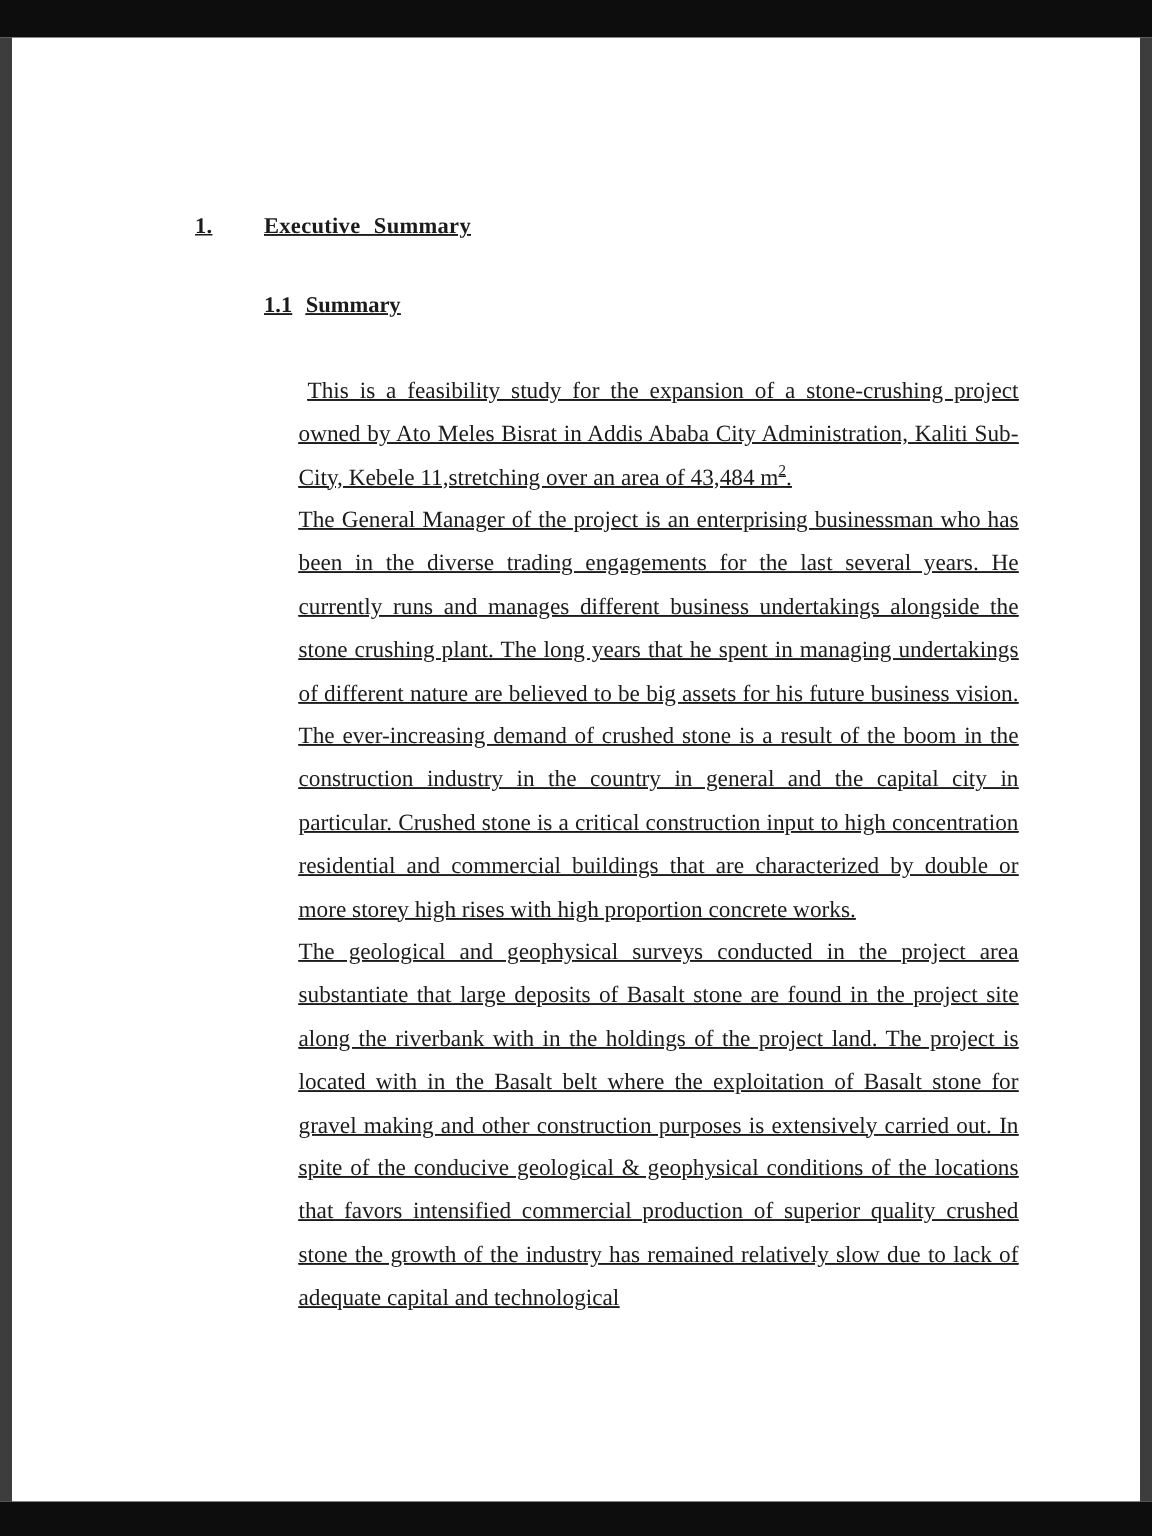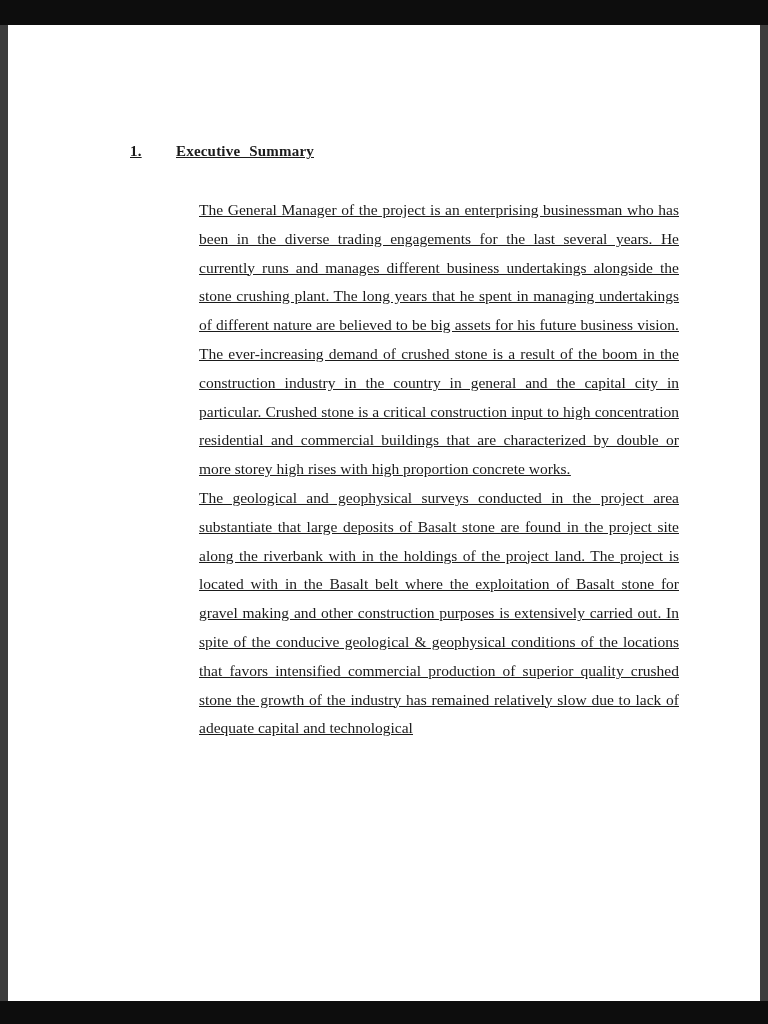--- a/index.html
+++ b/index.html
@@ -99,22 +99,26 @@
   <div class="bar-top"></div>
   <div class="strip-left"></div>
   <div class="strip-right"></div>
 
   <div class="page-content">
 
     <div class="h1row">
       <span class="hnum">1.</span><span class="htitle">Executive Summary</span>
     </div>
 
+    <div class="h2row">
+      <span class="h2num">1.1</span><span class="h2title">Summary</span>
+    </div>
 
     <div class="body-block">
+      <p class="para first-para"><span>This is a feasibility study for the expansion of a stone-crushing project owned by Ato Meles Bisrat in Addis Ababa City Administration, Kaliti Sub-City, Kebele 11,stretching over an area of 43,484 m</span><sup>2</sup><span>.</span></p>
       <p class="para">The General Manager of the project is an enterprising businessman who has been in the diverse trading engagements for the last several years. He currently runs and manages different business undertakings alongside the stone crushing plant. The long years that he spent in managing undertakings of different nature are believed to be big assets for his future business vision.  The ever-increasing demand of crushed stone is a result of the boom in the construction industry in the country in general and the capital city in particular. Crushed stone is a critical construction input to high concentration residential and commercial buildings that are characterized by double or more storey high rises with high proportion concrete works.</p>
       <p class="para">The geological and geophysical surveys conducted in the project area substantiate that large deposits of Basalt stone are found in the project site along the riverbank with in the holdings of the project land. The project is located with in the Basalt belt where the exploitation of Basalt stone for gravel making and other construction purposes is extensively carried out. In spite of the conducive geological  &amp; geophysical conditions of the locations that favors intensified commercial production of superior quality crushed stone the growth of the industry has remained relatively slow due to lack of adequate capital and technological</p>
     </div>
 
   </div>
 
   <div class="bar-bottom"></div>
 
 </div>
 

